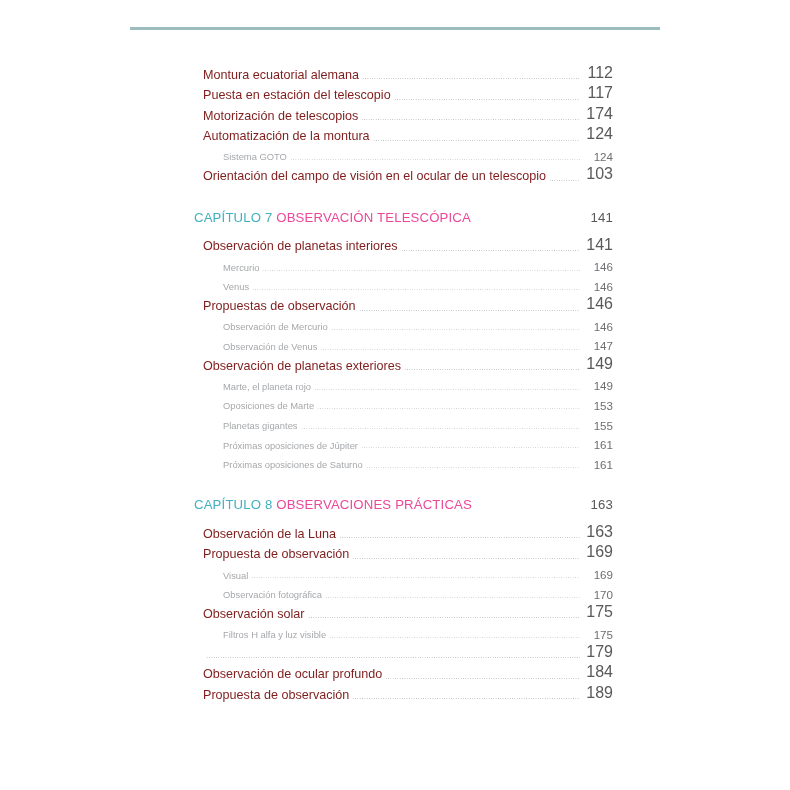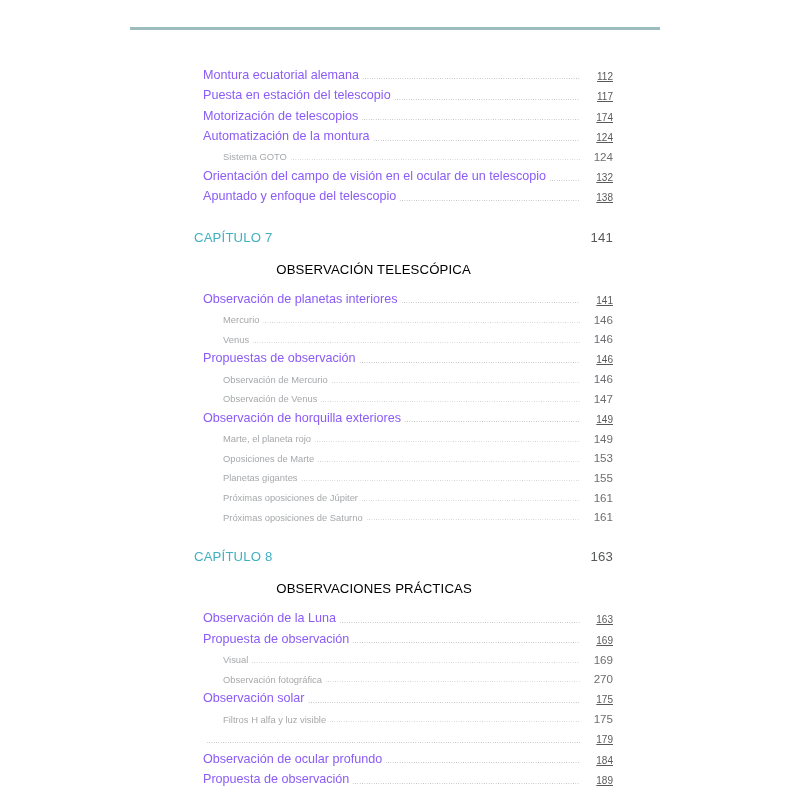--- a/index.html
+++ b/index.html
@@ -35,37 +35,36 @@
   .toc {
     position: absolute;
     left: 194px;
     top: 62px;
     width: 419px;
   }
 
   
   .chapter {
     display: flex;
-    align-items: flex-start;
+    align-items: flex-end;
     margin-top: 26px;
     margin-bottom: 9px;
     font-size: 13.2px;
     letter-spacing: 0.15px;
     color: #58595b;
   }
   .chapter:first-child { margin-top: 0; }
   .chapter-label {
     color: #43b0c0;
     white-space: pre;
   }
   .chapter-title {
-    color: #000000;
+    color: #ec4899;
     white-space: pre;
     flex: 0 1 auto;
-    margin-top: 32px;
   }
   .chapter-spacer {
     flex: 1 1 auto;
     min-width: 8px;
   }
   .chapter-page {
     color: #58595b;
     text-align: right;
     width: 30px;
     flex: none;
@@ -78,25 +77,24 @@
     box-sizing: border-box;
   }
 
   
   .entry.lvl1 {
     padding-left: 9px;
     height: 20.4px;
     font-size: 12.6px;
     color: #595a5c;
   }
-  .entry.lvl1 .entry-title { color: #8b5cf6; }
+  .entry.lvl1 .entry-title { color: #7f1d1d; }
   .entry.lvl1 .entry-page {
     color: #58595b;
-    font-size: 10px;
-    text-decoration: underline;
+    font-size: 16px;
   }
 
   
   .entry.lvl2 {
     padding-left: 29px;
     height: 19.6px;
     font-size: 9.4px;
     color: #a6a8ab;
   }
   .entry.lvl2 .entry-title { color: #a6a8ab; }
@@ -175,26 +173,21 @@
           <span class="entry-page">124</span>
         </div>
         <div class="entry lvl2">
           <span class="entry-title">Sistema GOTO</span>
           <span class="leader"></span>
           <span class="entry-page">124</span>
         </div>
         <div class="entry lvl1">
           <span class="entry-title">Orientación del campo de visión en el ocular de un telescopio</span>
           <span class="leader"></span>
-          <span class="entry-page">132</span>
-        </div>
-        <div class="entry lvl1">
-          <span class="entry-title">Apuntado y enfoque del telescopio</span>
-          <span class="leader"></span>
-          <span class="entry-page">138</span>
+          <span class="entry-page">103</span>
         </div>
       </div>
       <div class="chapter">
         <span class="chapter-label">CAPÍTULO 7 </span>
         <span class="chapter-title">OBSERVACIÓN TELESCÓPICA</span>
         <span class="chapter-spacer"></span>
         <span class="chapter-page">141</span>
       </div>
       <div class="group">
         <div class="entry lvl1">
@@ -221,21 +214,21 @@
           <span class="entry-title">Observación de Mercurio</span>
           <span class="leader"></span>
           <span class="entry-page">146</span>
         </div>
         <div class="entry lvl2">
           <span class="entry-title">Observación de Venus</span>
           <span class="leader"></span>
           <span class="entry-page">147</span>
         </div>
         <div class="entry lvl1">
-          <span class="entry-title">Observación de horquilla exteriores</span>
+          <span class="entry-title">Observación de planetas exteriores</span>
           <span class="leader"></span>
           <span class="entry-page">149</span>
         </div>
         <div class="entry lvl2">
           <span class="entry-title">Marte, el planeta rojo</span>
           <span class="leader"></span>
           <span class="entry-page">149</span>
         </div>
         <div class="entry lvl2">
           <span class="entry-title">Oposiciones de Marte</span>
@@ -276,21 +269,21 @@
           <span class="entry-page">169</span>
         </div>
         <div class="entry lvl2">
           <span class="entry-title">Visual</span>
           <span class="leader"></span>
           <span class="entry-page">169</span>
         </div>
         <div class="entry lvl2">
           <span class="entry-title">Observación fotográfica</span>
           <span class="leader"></span>
-          <span class="entry-page">270</span>
+          <span class="entry-page">170</span>
         </div>
         <div class="entry lvl1">
           <span class="entry-title">Observación solar</span>
           <span class="leader"></span>
           <span class="entry-page">175</span>
         </div>
         <div class="entry lvl2">
           <span class="entry-title">Filtros H alfa y luz visible</span>
           <span class="leader"></span>
           <span class="entry-page">175</span>

